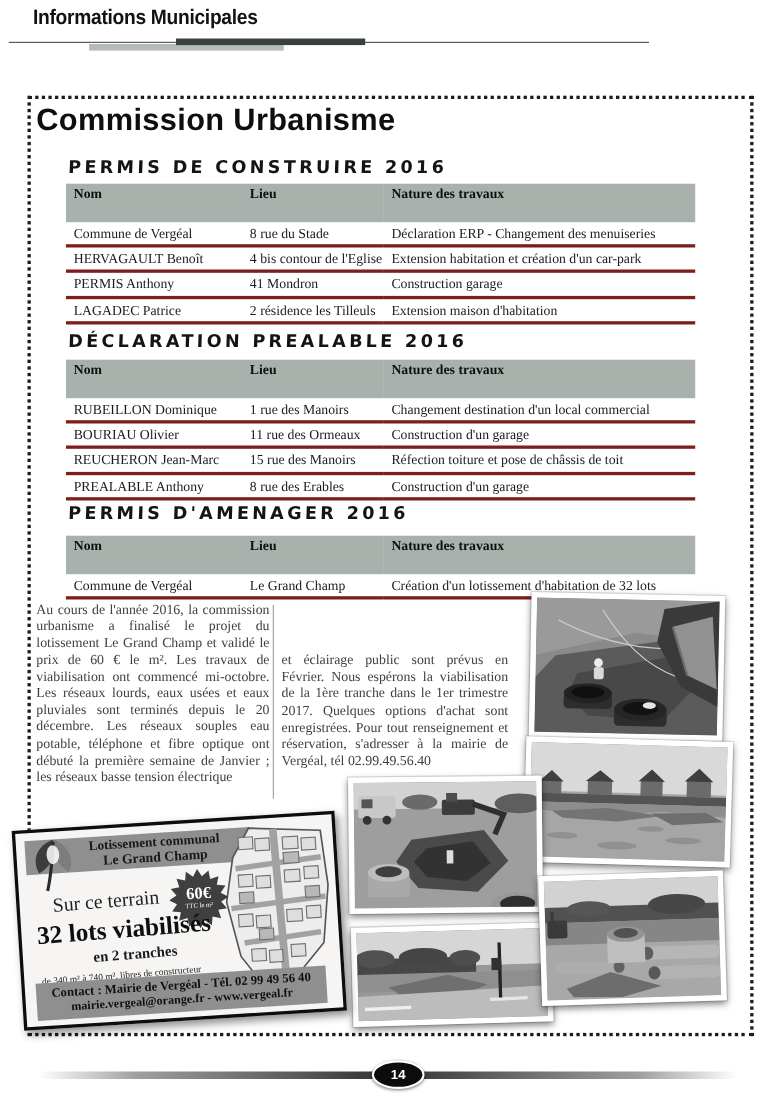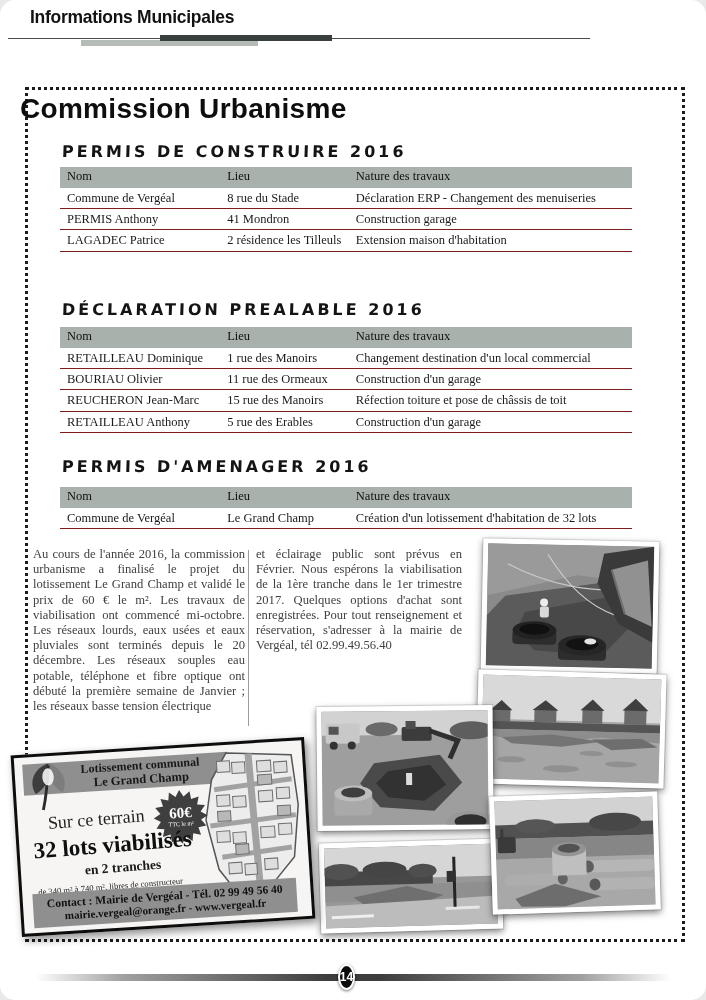--- a/index.html
+++ b/index.html
@@ -1,39 +1,39 @@
 <!DOCTYPE html>
 <html style="--table-header: #a8b1ab; --band-gray: #8f8f8f; --bar-gray: #b5bcb8; --bar-dark: #3a403e; --accent-dark: #3f3f3f;"><head>
 <meta charset="utf-8">
 <style>
   * { margin:0; padding:0; box-sizing:border-box; }
   html,body { background:#e9e9e9; }
   #page {
     position:relative; width:706px; height:1000px; margin:0 auto;
     background:#ffffff; overflow:hidden;
-    font-family:"Liberation Serif", serif; color:#1a1a1a;border-radius:15px;
+    font-family:"Liberation Serif", serif; color:#1a1a1a;
   }
   
   .masthead-title {
     position:absolute; left:30px; top:6px;
     font-family:"Liberation Sans", sans-serif; font-weight:bold;
     font-size:19px; color:#121212; letter-spacing:-0.3px;
     transform:scaleX(.92); transform-origin:left center;
   }
   .masthead-line { position:absolute; left:8px; top:38px; width:582px; height:1px; background:#4a4a4a; }
   .masthead-bar-gray { position:absolute; left:81px; top:40px; width:177px; height:6px; background:var(--bar-gray); }
   .masthead-bar-dark { position:absolute; left:160px; top:35px; width:172px; height:6px; background:var(--bar-dark); }
 
   
   .content-box {
     position:absolute; left:25px; top:87px; width:660px; height:855px;
     border:3px dotted #1c1c1c;
   }
   .doc-title {
-    position:absolute; left:20px; top:93px;
+    position:absolute; left:33px; top:93px;
     font-family:"Liberation Sans", sans-serif; font-weight:bold;
     font-size:28px; color:#0e0e0e; letter-spacing:.3px;
   }
   .hand-heading {
     position:absolute; left:62px;
     font-family:"DejaVu Sans", sans-serif; font-weight:700;
     font-size:16px; letter-spacing:3px; color:#141414;
     transform:skewX(-2deg);
   }
   #heading-1 { top:142px; }
@@ -44,32 +44,32 @@
   table.permits {
     position:absolute; left:60px; width:572px;
     border-collapse:collapse; table-layout:fixed;
     font-size:12.5px; line-height:1.18;
   }
   #table-1 { top:167px; }
   #table-2 { top:327px; }
   #table-3 { top:487px; }
   table.permits col.c1 { width:28%; } table.permits col.c2 { width:22.5%; } table.permits col.c3 { width:49.5%; }
   table.permits th {
-    background:var(--table-header); text-align:left; font-weight:normal;
-    padding:2px 7px 4px 7px; font-size:12.5px; color:#101010;
+    background:var(--table-header); text-align:left; font-weight:bold;
+    padding:2px 7px 18px 7px; font-size:12.5px; color:#101010;
   }
   table.permits td {
-    padding:3px 7px 2.5px 7px; border-bottom:1px solid #7f1d1d;
+    padding:3px 7px 2.5px 7px; border-bottom:3px solid #7f1d1d;
     white-space:nowrap; overflow:hidden;
   }
 
   
   .article-col { position:absolute; top:547px; text-align:justify; font-size:12.6px; line-height:15.2px; color:#404040; }
   #article-col1 { left:33px;  width:212px; }
-  #article-col2 { left:256px; width:206px; }
+  #article-col2 { left:256px; width:206px;margin-top:46px; }
   #article-col2 p + p { margin-top:6px; }
   .col-rule { position:absolute; left:248px; top:550px; width:1px; height:176px; background:#9c9c9c; }
 
   
   .photo {
     position:absolute; border:5px solid #fff;
     box-shadow:0 3px 7px rgba(0,0,0,.5), 0 0 0 1px rgba(0,0,0,.12);
     background:#bbb; z-index:1;
   }
   .photo svg { display:block; }
@@ -114,21 +114,21 @@
   }
   .flyer-contact .c1 { font-weight:bold; font-size:11.5px; color:#101010; line-height:13px; }
   .flyer-contact .c2 { font-weight:bold; font-size:11px;  color:#101010; line-height:13px; }
 
   
   .footer-bar {
     position:absolute; left:35px; top:974px; width:636px; height:7px; border-radius:3px;
     background:linear-gradient(to right, rgba(190,190,190,0) 0%, #a0a0a0 14%, #3d3d3d 46%, #3d3d3d 54%, #a0a0a0 86%, rgba(190,190,190,0) 100%);
   }
   .page-number {
-    position:absolute; left:338px; top:964px; width:17px; height:26px;
+    position:absolute; left:338px; top:964px; width:48px; height:26px;
     background:#0c0c0c; border:2px solid #fff; border-radius:50%;
     box-shadow:0 1px 3px rgba(0,0,0,.55);
     color:#fff; font-family:"Liberation Sans", sans-serif; font-weight:bold; font-size:12px;
     display:flex; align-items:center; justify-content:center;
   }
 </style>
 </head>
 <body>
 
 <div id="page">
@@ -157,20 +157,25 @@
           <th>Nom</th>
           <th>Lieu</th>
           <th>Nature des travaux</th>
         </tr>
       </thead>
     <tbody>
         <tr>
           <td>Commune de Vergéal</td>
           <td>8 rue du Stade</td>
           <td>Déclaration ERP - Changement des menuiseries</td>
+        </tr>
+        <tr>
+          <td>HERVAGAULT Benoît</td>
+          <td>4 bis contour de l'Eglise</td>
+          <td>Extension habitation et création d'un car-park</td>
         </tr>
         <tr>
           <td>PERMIS Anthony</td>
           <td>41 Mondron</td>
           <td>Construction garage</td>
         </tr>
         <tr>
           <td>LAGADEC Patrice</td>
           <td>2 résidence les Tilleuls</td>
           <td>Extension maison d'habitation</td>
@@ -185,37 +190,37 @@
       </colgroup>
     <thead>
         <tr>
           <th>Nom</th>
           <th>Lieu</th>
           <th>Nature des travaux</th>
         </tr>
       </thead>
     <tbody>
         <tr>
-          <td>RETAILLEAU Dominique</td>
+          <td>RUBEILLON Dominique</td>
           <td>1 rue des Manoirs</td>
           <td>Changement destination d'un local commercial</td>
         </tr>
         <tr>
           <td>BOURIAU Olivier</td>
           <td>11 rue des Ormeaux</td>
           <td>Construction d'un garage</td>
         </tr>
         <tr>
           <td>REUCHERON Jean-Marc</td>
           <td>15 rue des Manoirs</td>
           <td>Réfection toiture et pose de châssis de toit</td>
         </tr>
         <tr>
-          <td>RETAILLEAU Anthony</td>
-          <td>5 rue des Erables</td>
+          <td>PREALABLE Anthony</td>
+          <td>8 rue des Erables</td>
           <td>Construction d'un garage</td>
         </tr>
       </tbody>
   </table>
   <table class="permits" id="table-3">
     <colgroup>
         <col class="c1">
         <col class="c2">
         <col class="c3">
       </colgroup>

